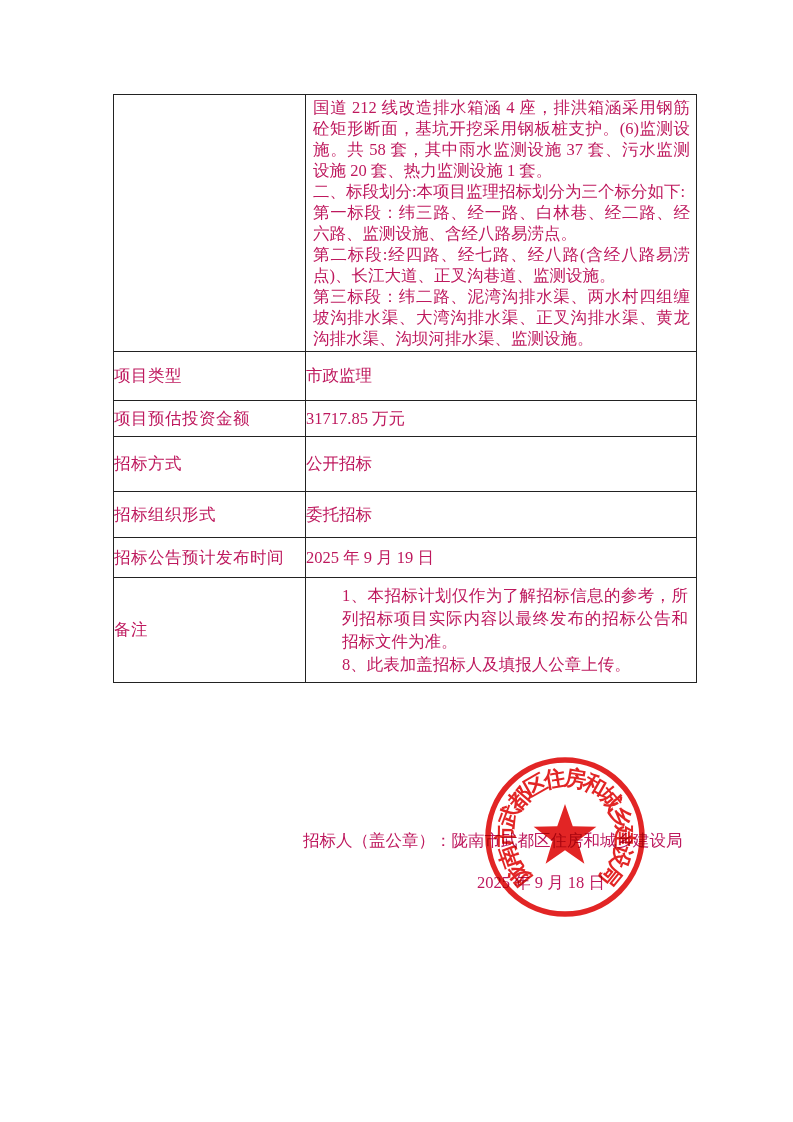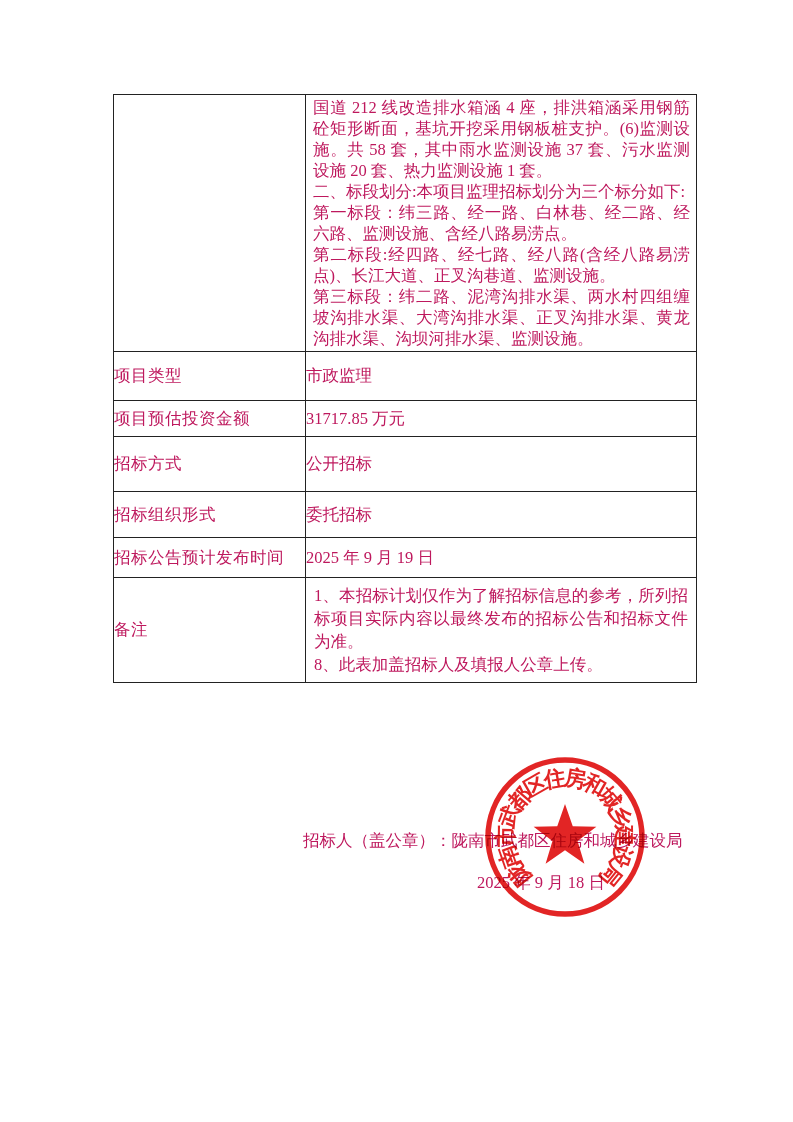--- a/index.html
+++ b/index.html
@@ -46,20 +46,21 @@
     text-align: justify;
     line-height: 21px;
   }
   td.value-cell.remark {
     text-align: left;
     padding: 6px 8px;
   }
   td.value-cell.remark .line {
     text-align: justify;
     line-height: 23px;
+    margin-left: 28px;
   }
   .sig-line {
     position: absolute;
     left: 303px;
     top: 830px;
     font-size: 16.5px;
     white-space: nowrap;
   }
   .sig-date {
     position: absolute;

